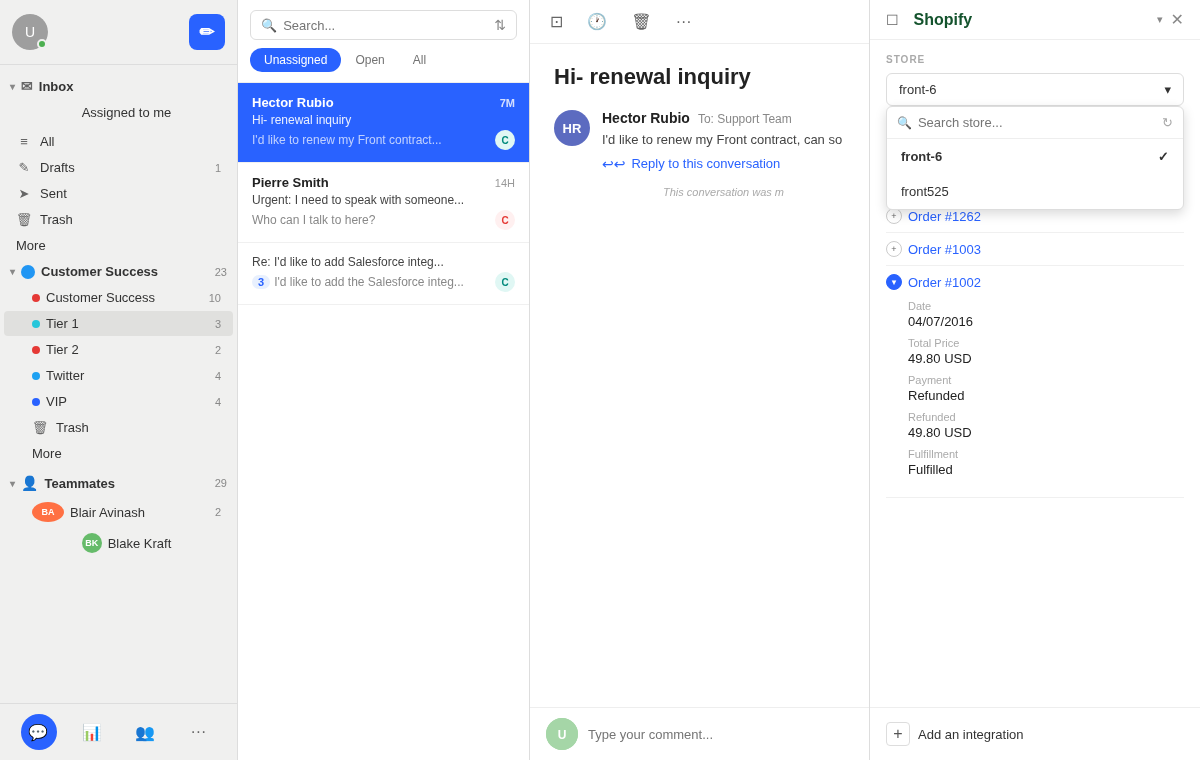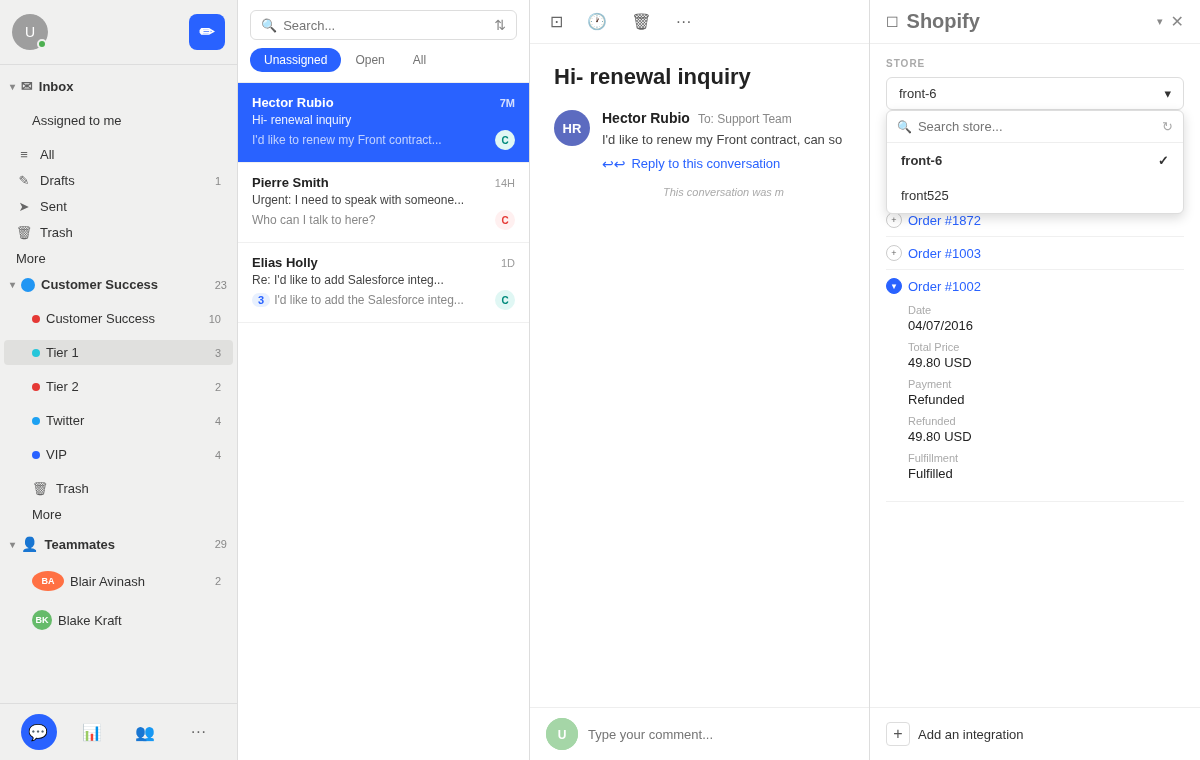--- a/index.html
+++ b/index.html
@@ -33,22 +33,23 @@
     .nav-section-header {
       display: flex; align-items: center; padding: 5px 10px; cursor: pointer;
       font-size: 13px; font-weight: 600; color: #333; gap: 6px;
     }
     .nav-section-header .chevron { font-size: 10px; color: #888; }
     .nav-section-header .section-icon { font-size: 14px; color: #666; }
     .nav-section-header .badge { margin-left: auto; font-size: 11px; color: #888; font-weight: normal; }
 
     .nav-item {
       display: flex; align-items: center; padding: 5px 12px 5px 28px;
-      cursor: pointer; font-size: 13px; color: #333; border-radius: 4px; margin: 9px 4px;
+      cursor: pointer; font-size: 13px; color: #333; border-radius: 4px; margin: 1px 4px;
       gap: 6px;
+      justify-content: center;
     }
     .nav-item.active { background: #e0e0de; }
     .nav-item .dot { width: 8px; height: 8px; border-radius: 50%; flex-shrink: 0; }
     .nav-item .badge { margin-left: auto; font-size: 11px; color: #888; }
 
     .top-nav-item {
       display: flex; align-items: center; padding: 5px 12px;
       cursor: pointer; font-size: 13px; color: #333; border-radius: 4px; margin: 1px 4px;
       gap: 8px;
     }
@@ -159,21 +160,21 @@
 
     
     #right-panel {
       width: 330px; min-width: 330px; background: white; display: flex; flex-direction: column;
       height: 760px; overflow: hidden;
     }
     #right-panel-header {
       display: flex; align-items: center; padding: 10px 16px; border-bottom: 1px solid #eee; gap: 8px;
     }
     .panel-icon { font-size: 14px; color: #666; }
-    .panel-title { font-size: 20px; font-weight: 600; color: #737373; flex: 1; }
+    .panel-title { font-size: 16px; font-weight: 600; color: #14532d; flex: 1; margin-left: 7px; }
     .panel-chevron { font-size: 11px; color: #888; }
     .panel-close { font-size: 16px; color: #888; cursor: pointer; background: none; border: none; }
 
     #right-panel-body { flex: 1; overflow-y: auto; padding: 14px 16px; }
 
     .panel-section-label { font-size: 10px; font-weight: 600; color: #aaa; letter-spacing: 1px; text-transform: uppercase; margin-bottom: 8px; }
     .store-select-wrap { position: relative; margin-bottom: 14px; }
     .store-select {
       width: 100%; padding: 8px 12px; border: 1px solid #ddd; border-radius: 6px;
       font-size: 13px; color: #333; background: white; appearance: none; cursor: pointer;
@@ -389,24 +390,20 @@
         <span class="conv-time">14H</span>
       </div>
       <span class="conv-subject">Urgent: I need to speak with someone...</span>
       <div class="conv-footer-row">
         <span class="conv-preview">Who can I talk to here?</span>
         <div class="conv-badge conv-badge-red">C</div>
       </div>
     </div>
 
     <div class="conv-item">
-      <div class="conv-item-header">
-        <span class="conv-name">Elias Holly</span>
-        <span class="conv-time">1D</span>
-      </div>
       <span class="conv-subject">Re: I'd like to add Salesforce integ...</span>
       <div class="conv-footer-row">
         <div class="conv-footer-left">
           <span class="conv-count-badge">3</span>
           <span class="conv-preview">I'd like to add the Salesforce integ...</span>
         </div>
         <div class="conv-badge conv-badge-teal">C</div>
       </div>
     </div>
   </div>
@@ -491,21 +488,21 @@
 
     <div class="orders-header">
       <span class="orders-label">ORDERS (</span>
         <span>4</span>
         <span class="orders-label">)</span>
     </div>
 
     <div class="order-item">
       <div class="order-link">
         <div class="order-expand">+</div>
-        <span class="order-number">Order #1872</span>
+        <span class="order-number">Order #1262</span>
       </div>
     </div>
 
     <div class="order-item">
       <div class="order-link">
         <div class="order-expand">+</div>
         <span class="order-number">Order #1003</span>
       </div>
     </div>
 

